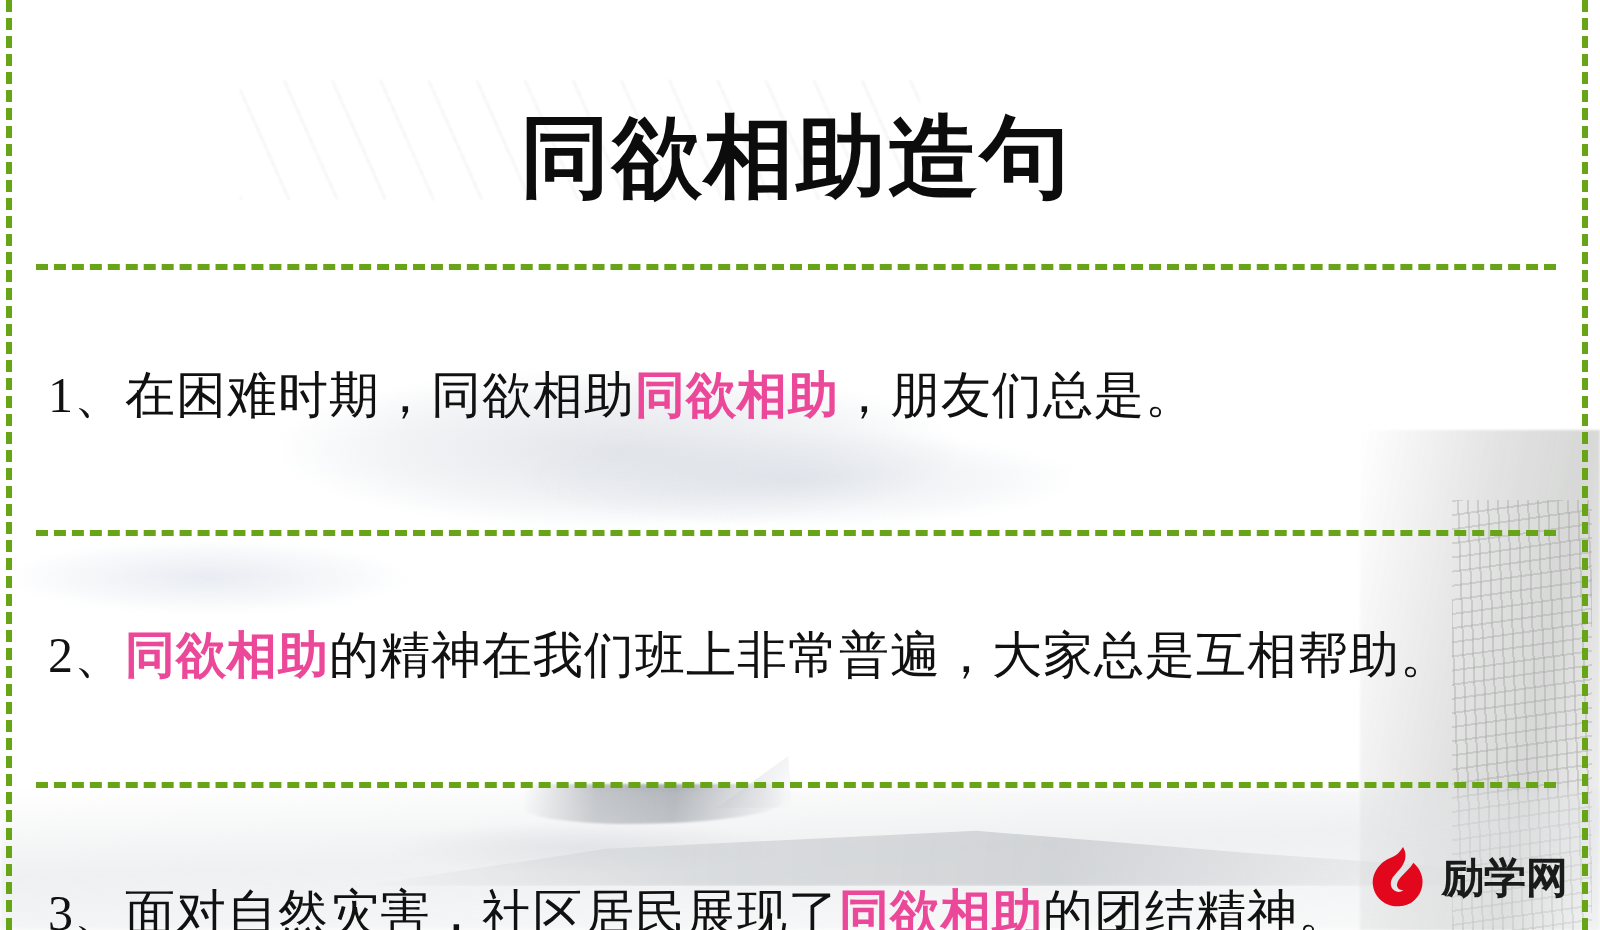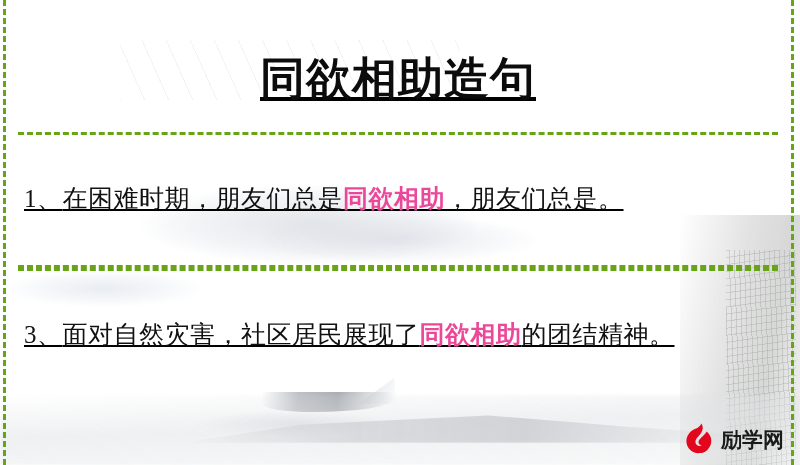--- a/index.html
+++ b/index.html
@@ -14,21 +14,20 @@
     font-family: "Liberation Serif", "DejaVu Serif", serif;
   }
 
   #page {
     position: relative;
     width: 800px;
     height: 465px;
     background: #ffffff;
     box-sizing: border-box;
     overflow: hidden;
-    text-decoration: underline;
   }
 
   
   .wash {
     position: absolute;
     pointer-events: none;
     z-index: 0;
   }
 
   #wash-cliff-right {
@@ -231,24 +230,25 @@
 
   <div id="frame-left"></div>
   <div id="frame-right"></div>
 
   <div id="content">
 
     <h1 id="title">同欲相助造句</h1>
 
     <div class="divider" id="divider-1"></div>
 
-    <p class="sentence" id="sentence-1"><span>1、</span><span>在困难时期，朋友们总是</span><span class="kw">同欲相助</span><span>，朋友们总是。</span></p>
+    <p class="sentence" id="sentence-1"><span>1、</span><span>在困难时期，同欲相助</span><span class="kw">同欲相助</span><span>，朋友们总是。</span></p>
 
     <div class="divider" id="divider-2"></div>
 
+    <p class="sentence" id="sentence-2"><span>2、</span><span></span><span class="kw">同欲相助</span><span>的精神在我们班上非常普遍，大家总是互相帮助。</span></p>
 
     <div class="divider" id="divider-3"></div>
 
     <p class="sentence" id="sentence-3"><span>3、</span><span>面对自然灾害，社区居民展现了</span><span class="kw">同欲相助</span><span>的团结精神。</span></p>
 
   </div>
 
   <div id="logo">
     <svg id="logo-mark" width="36" height="34" viewBox="0 0 36 34">
       <path d="M20.5 1.5c1.9 3.2 1.6 6.6-.6 9.7-1.3 1.9-3.1 3.4-4.4 5.3-1.7 2.5-1.4 5.3.7 6.8 1.4 1 3.2.9 4.5-.3-2.3.2-3.6-1.4-3.1-3.4.4-1.6 1.6-2.8 2.7-4 1.9-2 4-3.8 5.4-6.2 3.5 3.2 5.2 7.2 4.4 11.7-1 5.6-5.7 9.6-11.4 10-6.6.5-12.3-4-13.2-10.4C4.7 14.7 8.8 8.8 15 6.6c2-.7 3.8-2.3 5.5-5.1z" fill="#e3071e"></path>

